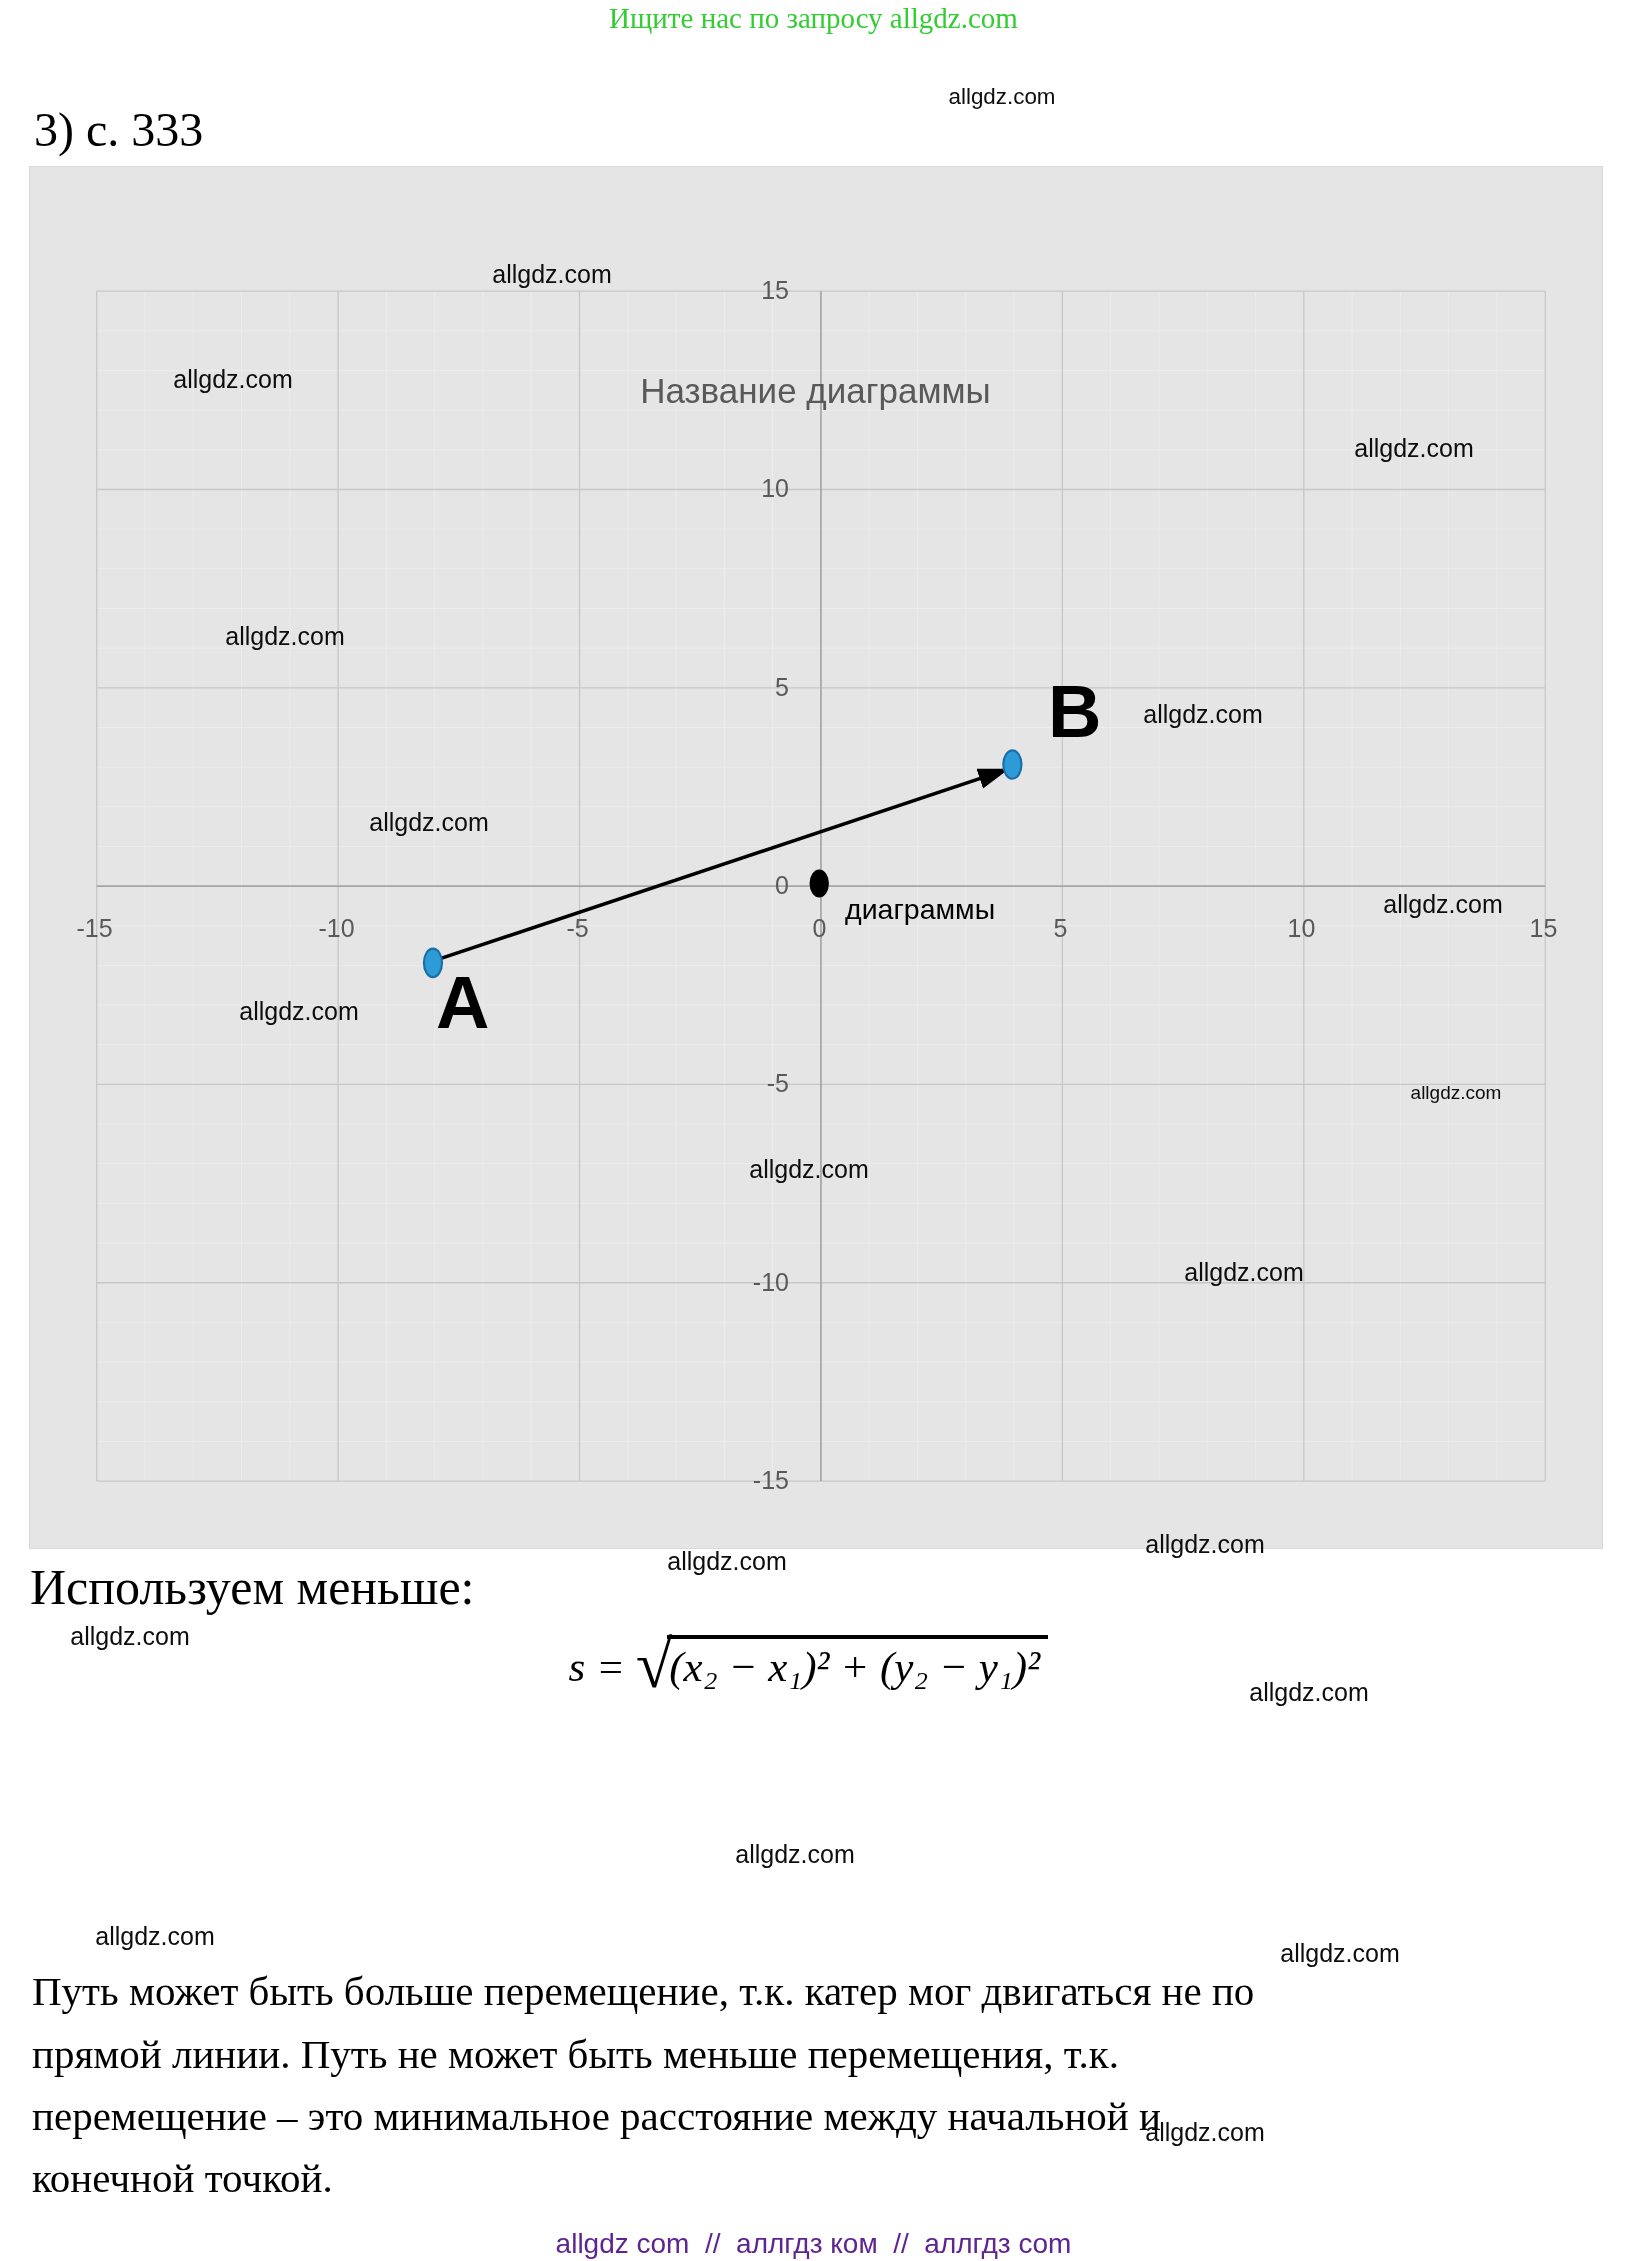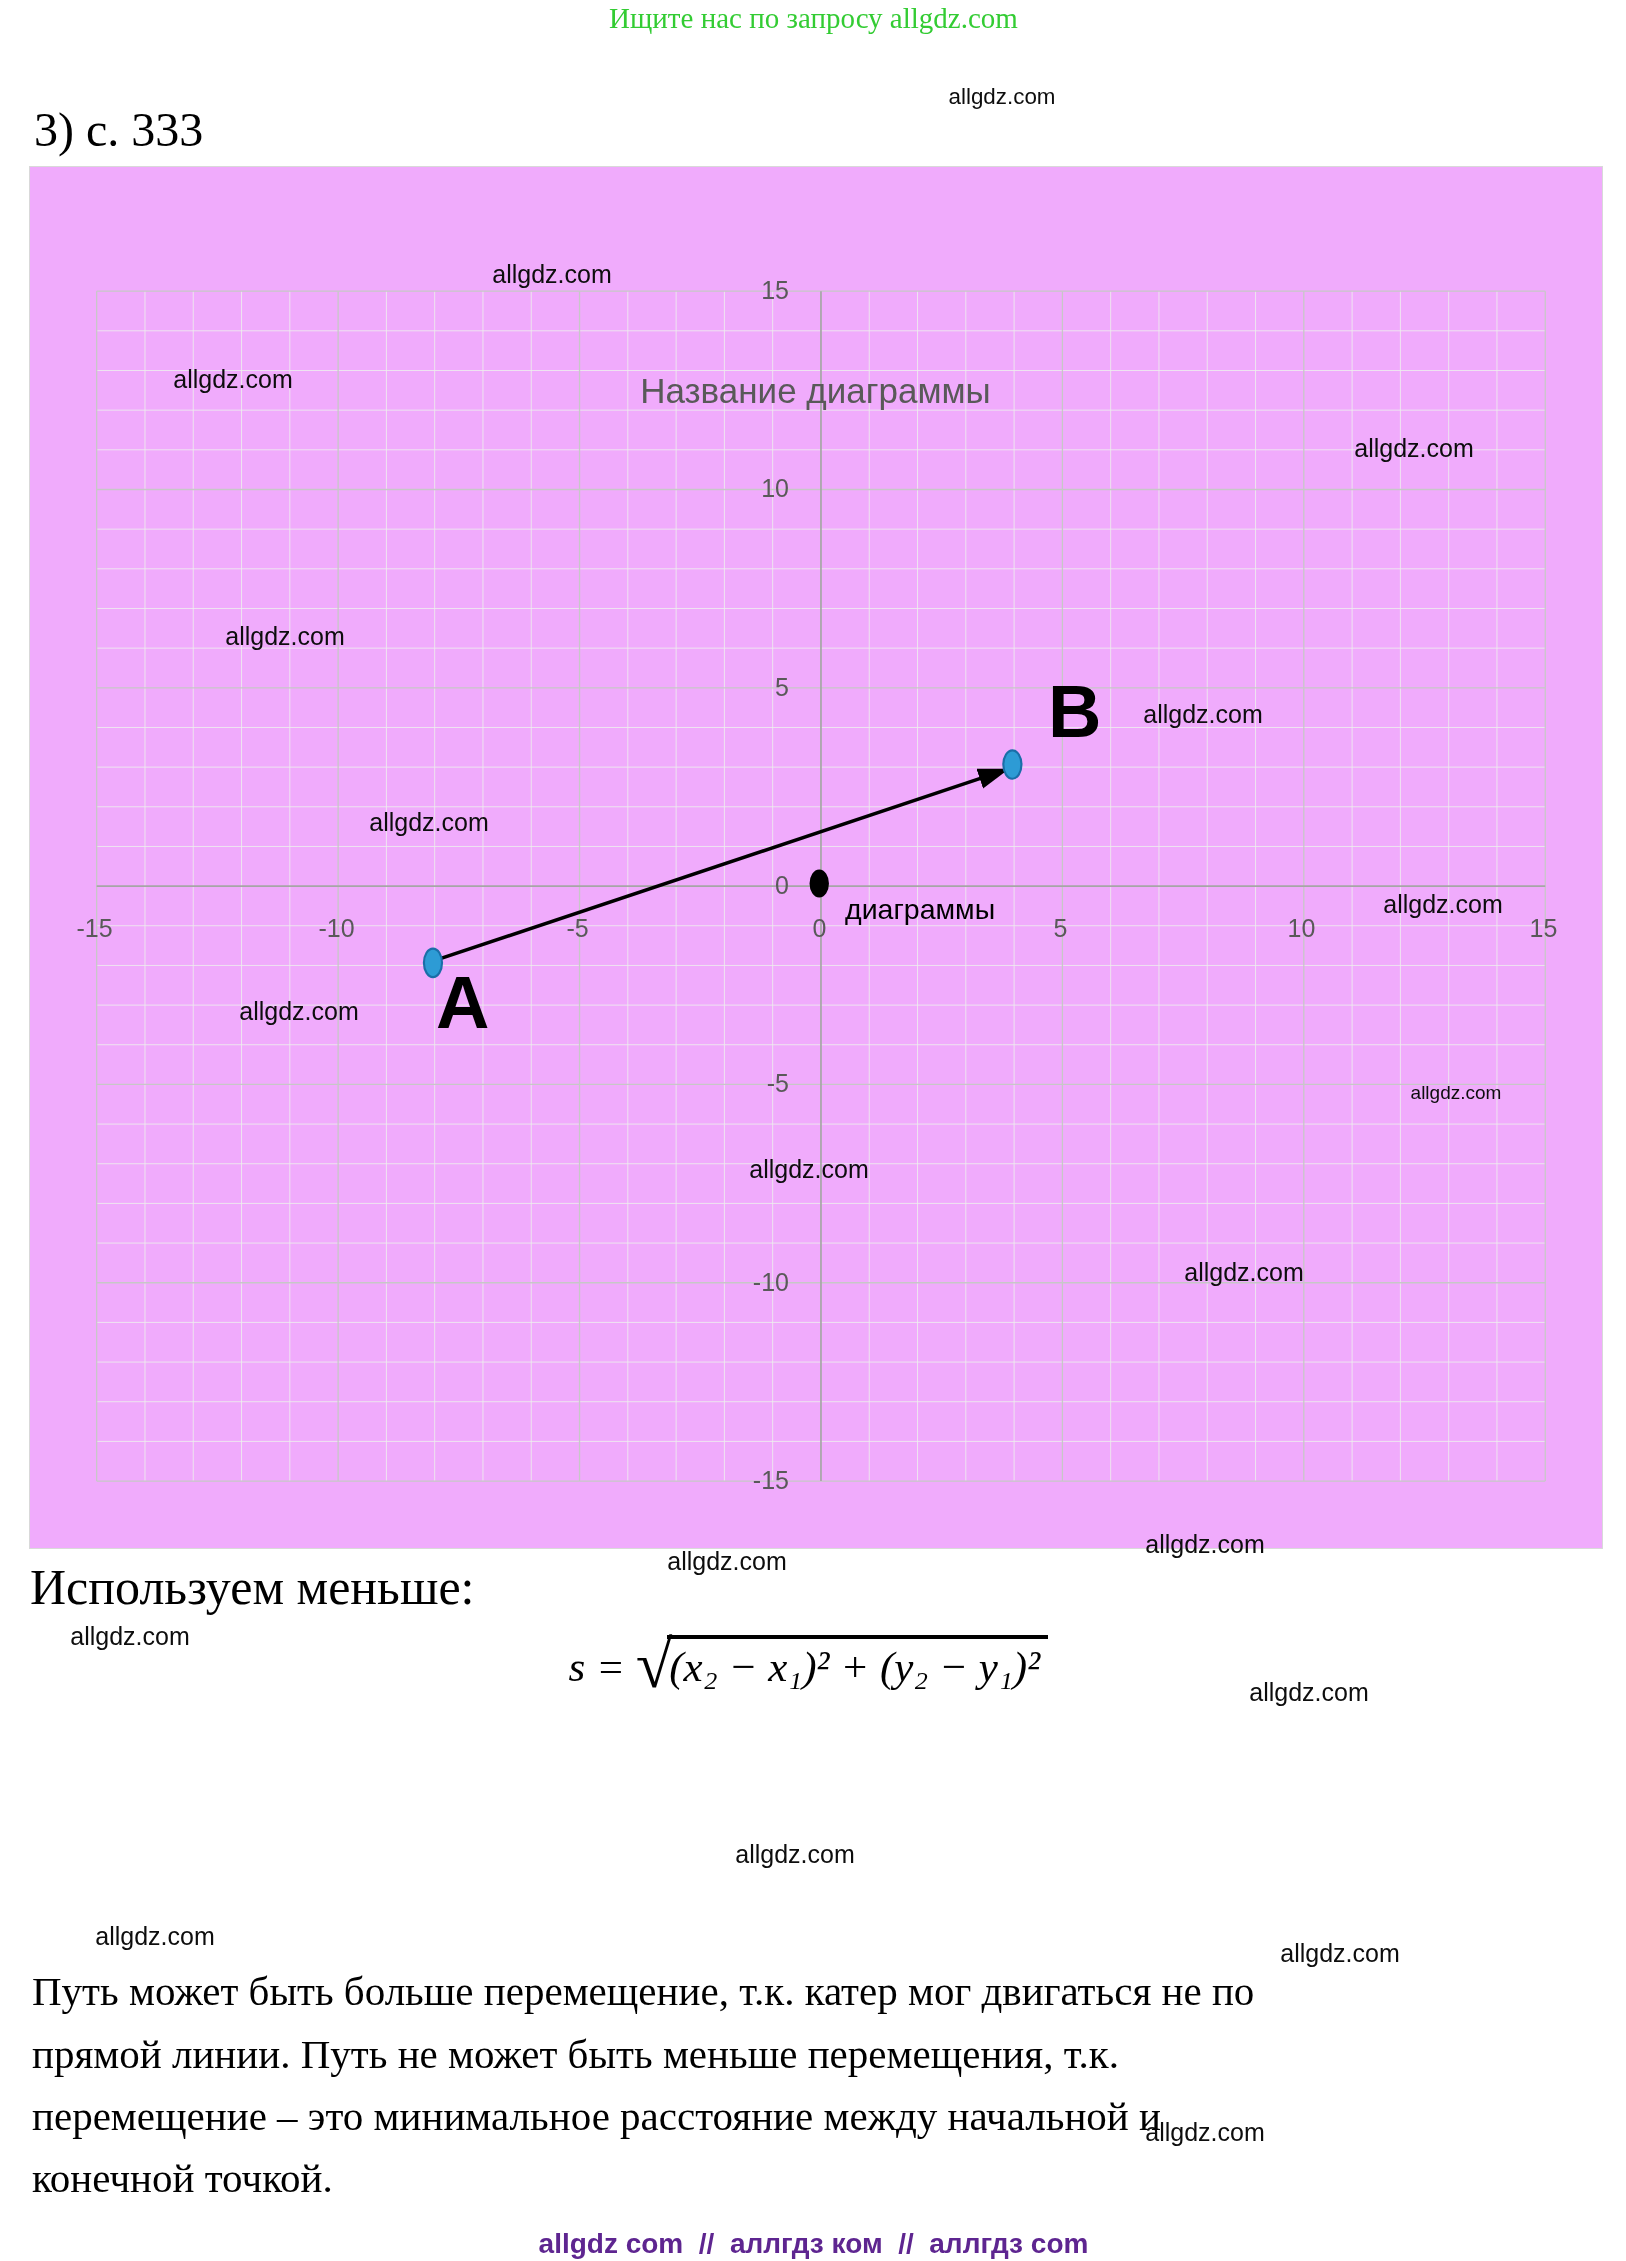--- a/index.html
+++ b/index.html
@@ -3,39 +3,39 @@
 <meta charset="utf-8">
 <style>
   html,body{margin:0;padding:0;background:#ffffff;}
   .page{position:relative;width:1627px;height:2261px;background:#fff;overflow:hidden;
         font-family:"Liberation Sans",sans-serif;}
   .abs{position:absolute;}
   .promo-top{left:0;right:0;top:1.7px;text-align:center;font-size:29px;font-weight:400;}
   .problem-label{left:34px;top:102px;font-family:"Liberation Serif",serif;font-size:48px;color:#000;}
   .wm{position:absolute;transform:translate(-50%,-50%);color:#0d0d0d;font-size:25px;
       font-family:"Liberation Sans",sans-serif;white-space:nowrap;}
-  .chart-box{left:28.5px;top:166px;width:1572px;height:1381px;border:1.7px solid #d9d9d9;background:#f0abfc;}
+  .chart-box{left:28.5px;top:166px;width:1572px;height:1381px;border:1.7px solid #d9d9d9;background:#e5e5e5;}
   .chart-box svg{position:absolute;left:0;top:0;}
   .chart-title{position:absolute;left:0;right:0;top:204px;text-align:center;font-size:35px;color:#595959;}
   .tick{position:absolute;font-size:25px;color:#595959;line-height:29px;}
   .tick.y{width:103px;text-align:right;}
   .tick.x{width:103px;text-align:center;}
   .pt-label{position:absolute;color:#000;white-space:nowrap;}
   .pt-big{font-size:74px;font-weight:700;line-height:1;}
   .pt-small{font-size:28.5px;line-height:1;}
   .solution-intro{left:30px;top:1558px;font-family:"Liberation Serif",serif;font-size:50px;color:#000;}
   .formula{position:absolute;left:0;right:0;text-align:center;color:#000;
            font-family:"Liberation Serif",serif;font-style:italic;font-size:43px;}
   .formula .sqrt{font-style:normal;font-size:1.55em;line-height:0;vertical-align:-0.1em;}
   .formula .rad{display:inline-block;border-top:4.3px solid #000;padding:0.06em 0.18em 0 0.06em;
                 margin-left:-0.13em;line-height:1.15;}
   .formula .rhs{margin-left:0.25em;}
   .para-line{position:absolute;left:32px;font-family:"Liberation Serif",serif;font-size:41px;
              color:#000;white-space:nowrap;line-height:1;}
-  .promo-bottom{left:0;right:0;top:2228px;text-align:center;font-size:28px;white-space:pre;font-weight:bold;}
+  .promo-bottom{left:0;right:0;top:2228px;text-align:center;font-size:28px;white-space:pre;}
 </style>
 </head>
 <body>
 
 <div class="page">
 
   <div class="abs promo-top" style="color: rgb(51, 204, 51); font-family: Liberation Serif, serif;">Ищите нас по запросу allgdz.com</div>
 
   <div class="abs problem-label">3) с. 333</div>
 

